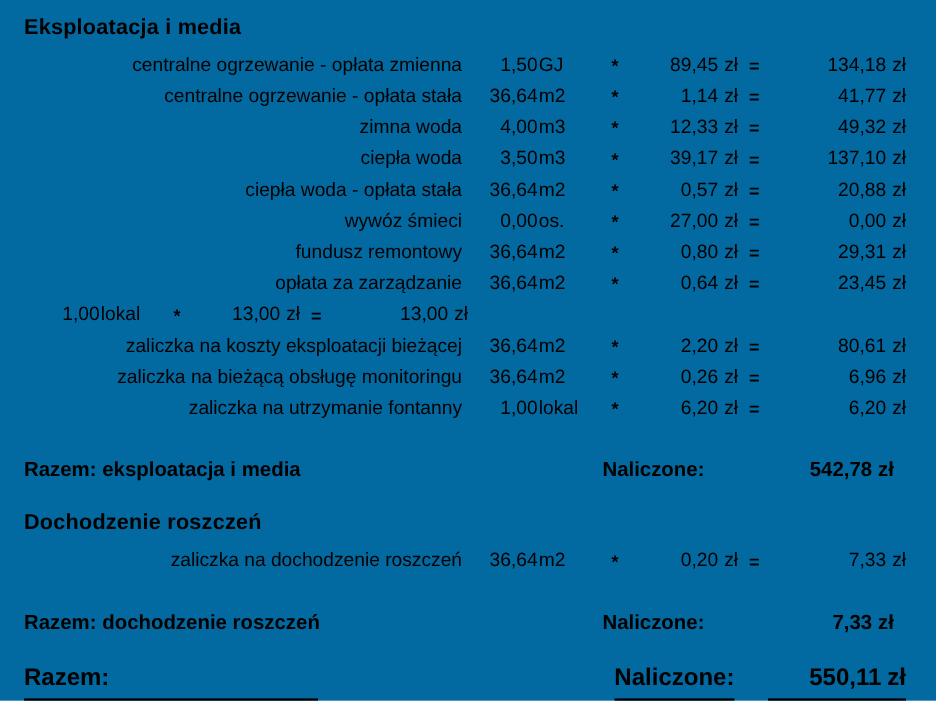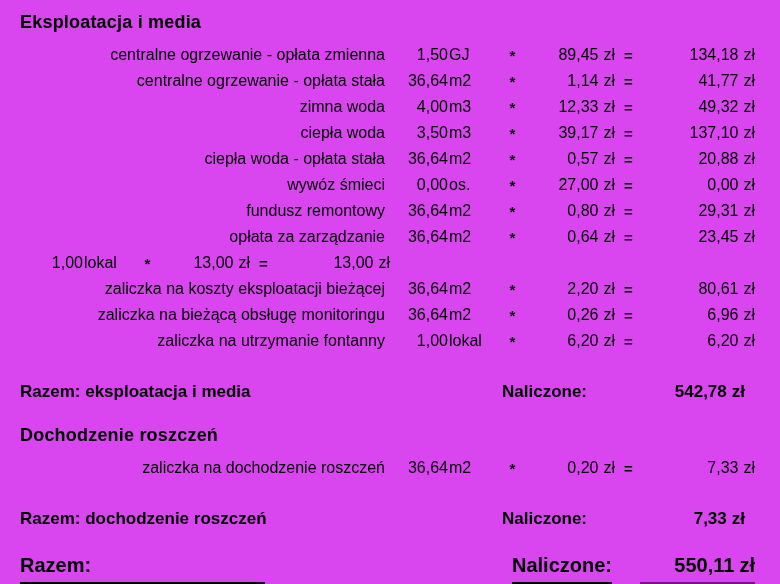--- a/index.html
+++ b/index.html
@@ -7,21 +7,21 @@
   body {
     font-family: "Liberation Sans", "DejaVu Sans", sans-serif;
     color: #000000;
     width: 780px;
     height: 584px;
     overflow: hidden;
   }
   .page {
     width: 780px;
     height: 584px;
-    background: #d946ef;
+    background: #0369a1;
     padding: 12px 25px 0 20px;
   }
   .section-heading {
     font-size: 18px;
     font-weight: bold;
     margin: 0 0 9px 0;
     letter-spacing: 0.2px;
   }
   .section-heading.second { padding-top: 20px; }
   .rows { width: 735px; }
@@ -67,21 +67,21 @@
     white-space: nowrap;
   }
   .g-spacer { flex: 1; }
   .g-naliczone {
     border-bottom: 2px solid #000;
     padding-bottom: 5px;
     margin-right: 28px;
     white-space: nowrap;
   }
   .g-amount {
-    border-bottom: 2px solid #701a75;
+    border-bottom: 2px solid #000000;
     padding-bottom: 5px;
     text-align: right;
     min-width: 115px;
     white-space: nowrap;
   }
 </style>
 </head>
 <body>
 
 <div class="page">

